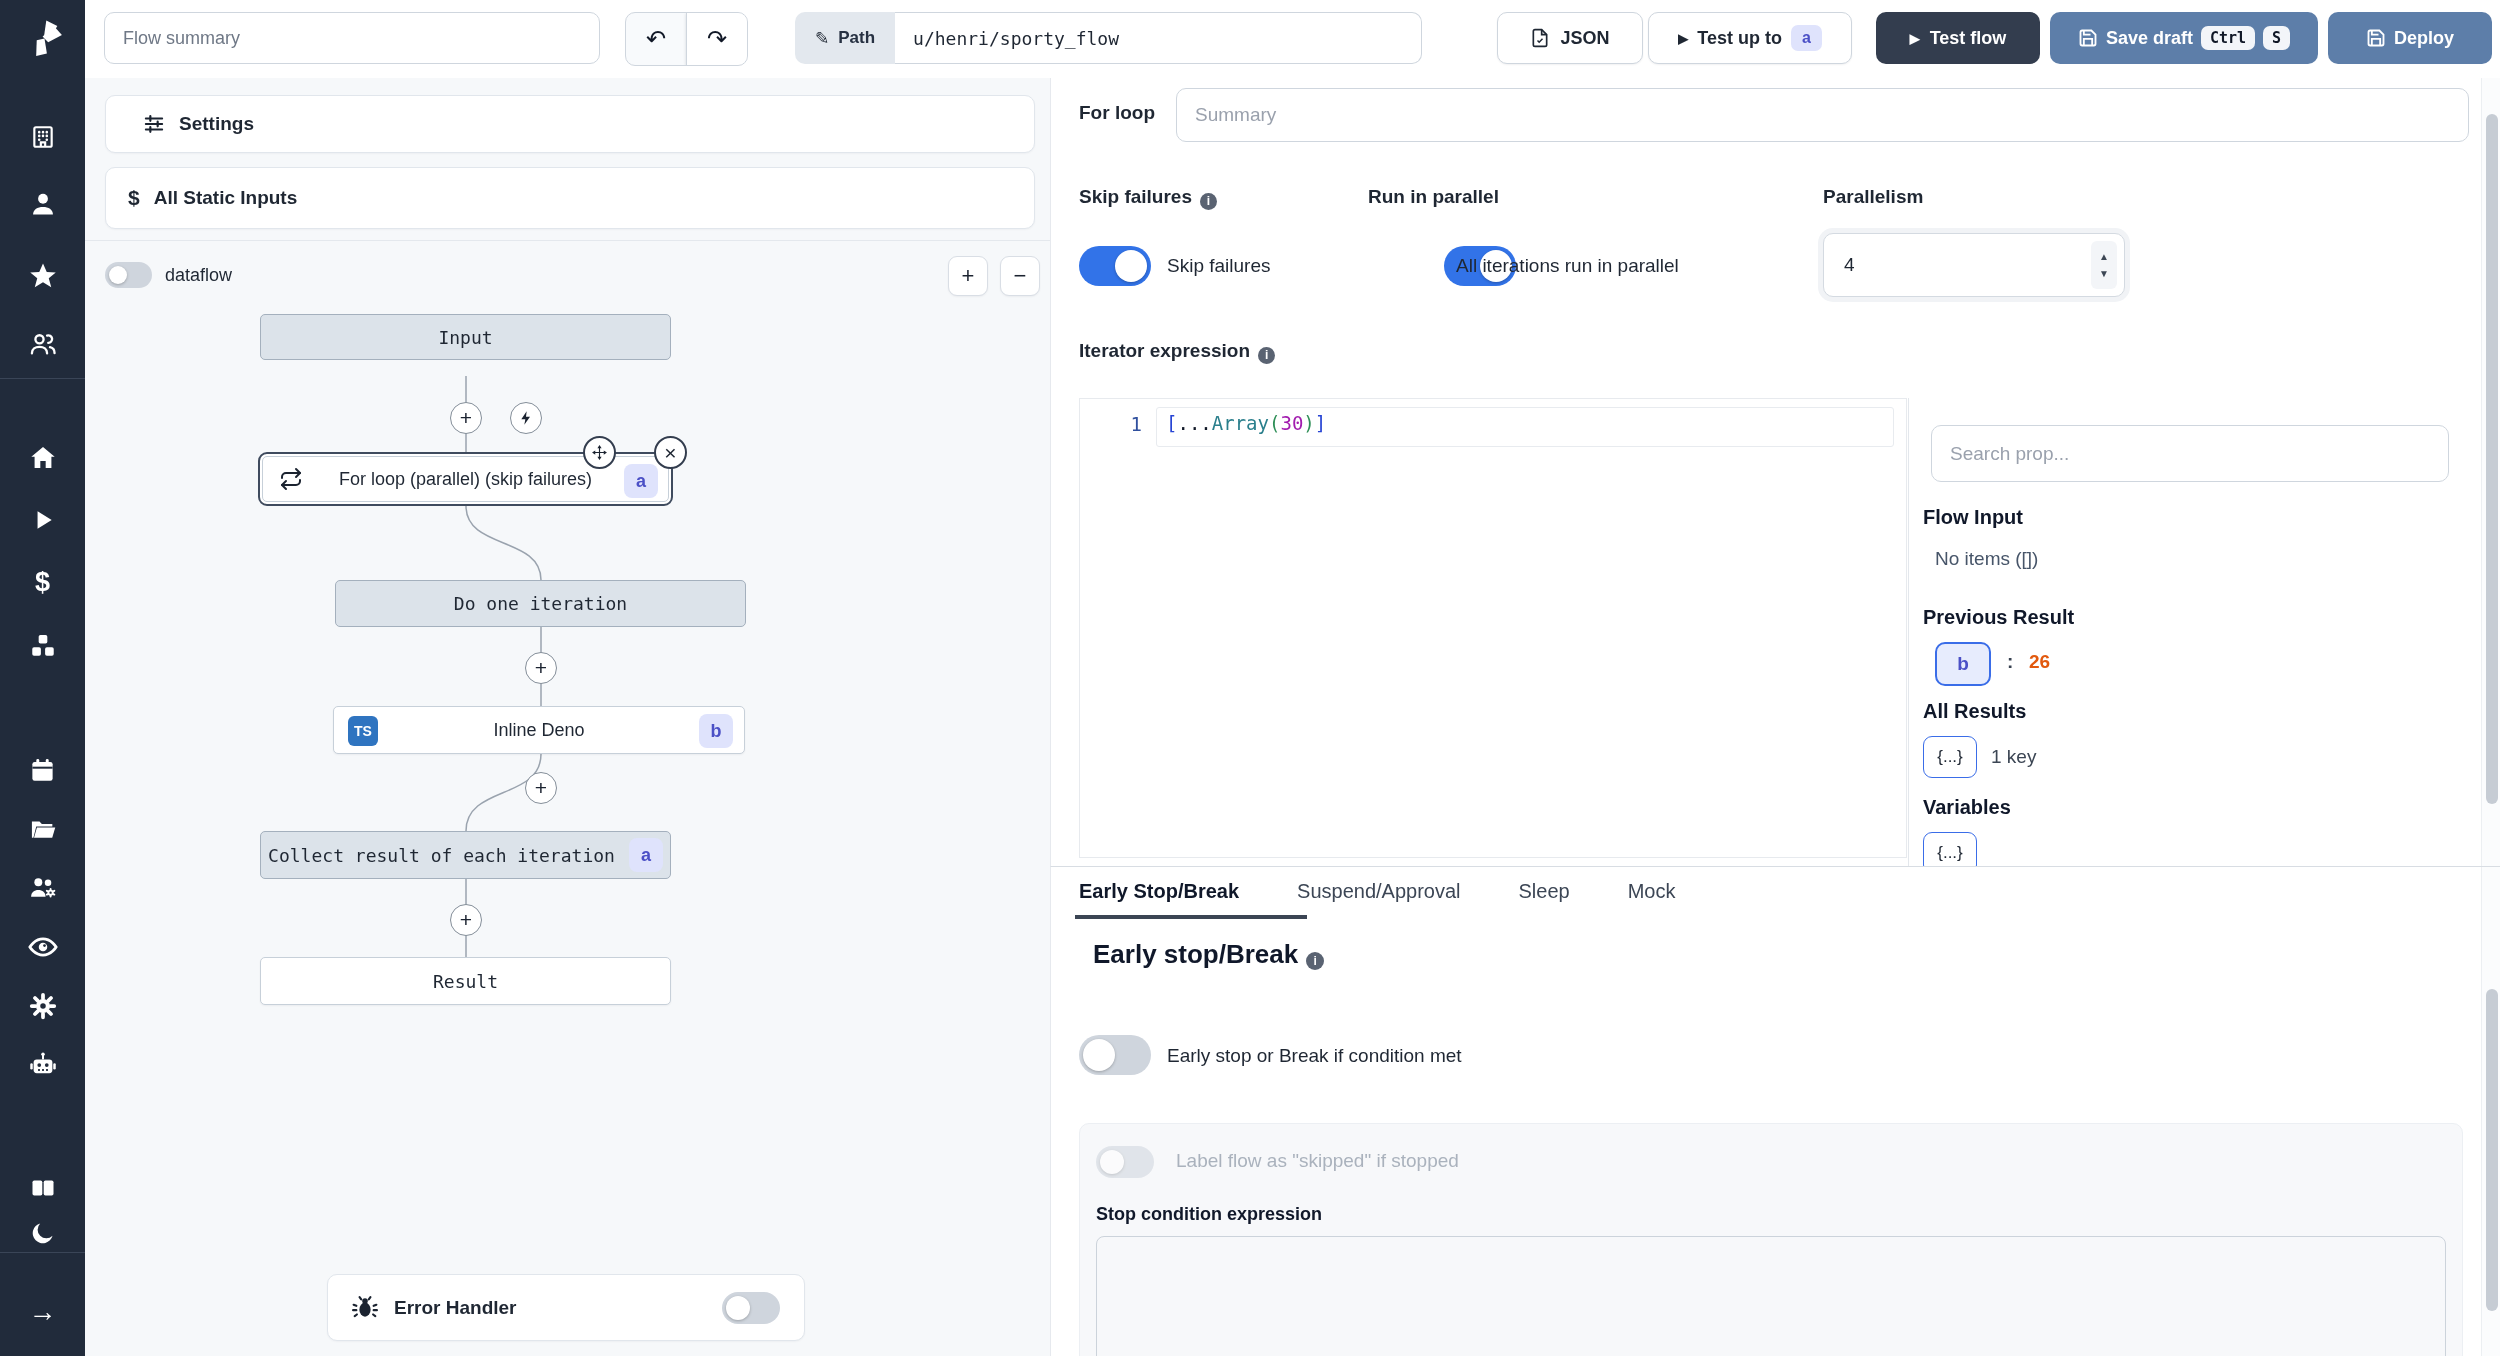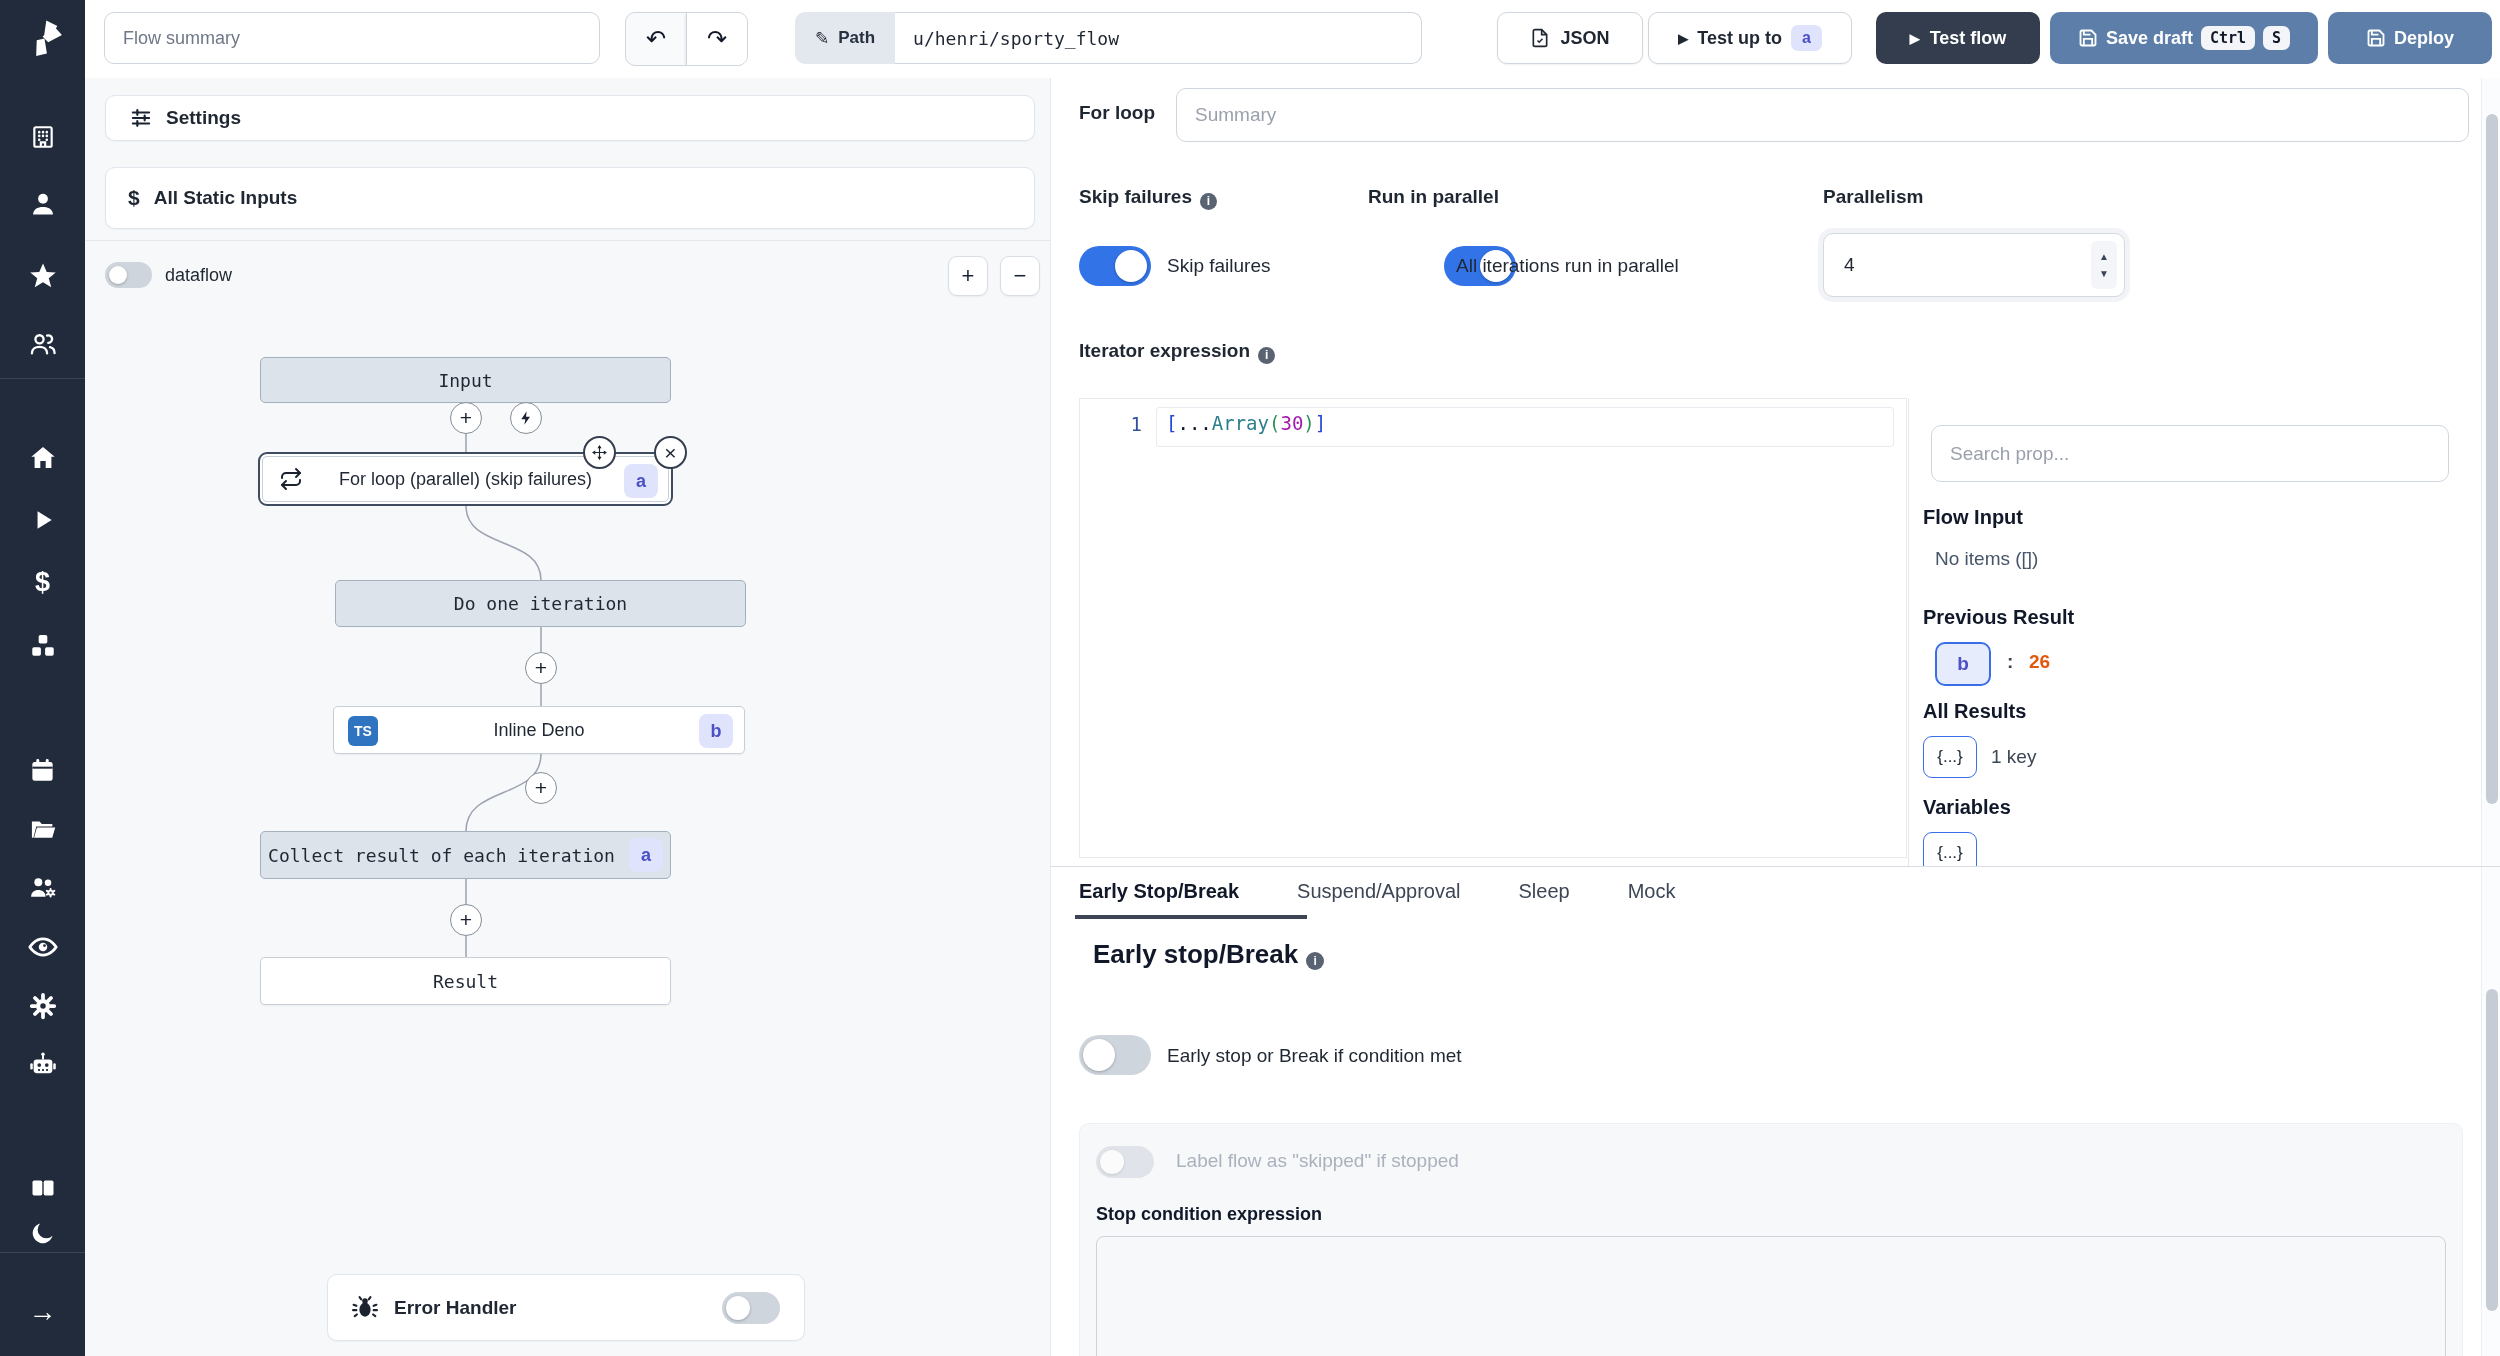--- a/index.html
+++ b/index.html
@@ -247,21 +247,21 @@
           <svg width="20" height="20" viewBox="0 0 24 24" fill="none" stroke="#fff" stroke-width="2.2">
             <path d="M19 21H5a2 2 0 0 1-2-2V5a2 2 0 0 1 2-2h11l5 5v11a2 2 0 0 1-2 2z"></path>
             <path d="M17 21v-8H7v8M7 3v5h8"></path>
           </svg>
         </span>
       <span>Deploy</span>
     </div>
   </div>
 
   <div id="flowpanel" class="abs">
-    <div class="abs card" style="left:20px;top:17px;width:930px;height:46px;padding-left:24px;gap:14px;">
+    <div class="abs card" style="left:20px;top:17px;width:930px;height:58px;padding-left:37px;gap:14px;">
       <span>
           <svg width="22" height="22" viewBox="0 0 24 24" fill="none" stroke="#1b2330" stroke-width="2" stroke-linecap="round">
             <path d="M3 6h18M3 12h18M3 18h18" stroke-dasharray="0"></path>
             <path d="M8 3.5v5M16 9.5v5M8 15.5v5" stroke-width="2.4"></path>
           </svg>
         </span>
       <span style="font-size:19px;font-weight:600;">Settings</span>
     </div>
     <div class="abs card" style="left:20px;top:89px;width:930px;height:62px;padding-left:22px;gap:14px;">
       <span style="font-size:21px;font-weight:bold;">$</span>
@@ -283,21 +283,21 @@
       <g fill="none" stroke="#9aa3ae" stroke-width="1.5">
         <line x1="381" y1="298" x2="381" y2="374"></line>
         <path d="M381 428 C381 472 456 458 456 502"></path>
         <line x1="456" y1="549" x2="456" y2="628"></line>
         <path d="M456 676 C456 722 381 707 381 753"></path>
         <line x1="381" y1="801" x2="381" y2="879"></line>
       </g>
     </svg>
 
     
-    <div class="abs node gray mono" style="left:175px;top:236px;width:411px;height:46px;margin-top:43px;">
+    <div class="abs node gray mono" style="left:175px;top:236px;width:411px;height:46px;">
         <span>Input</span>
       </div>
 
     <div class="abs pcircle" style="left:365px;top:324px;">
         <span>+</span>
       </div>
     <div class="abs pcircle" style="left:425px;top:324px;">
         <svg width="16" height="16" viewBox="0 0 24 24" fill="#1b2330">
           <path d="M13 2 5 14h6l-1.5 8L18 10h-6z"></path>
         </svg>

